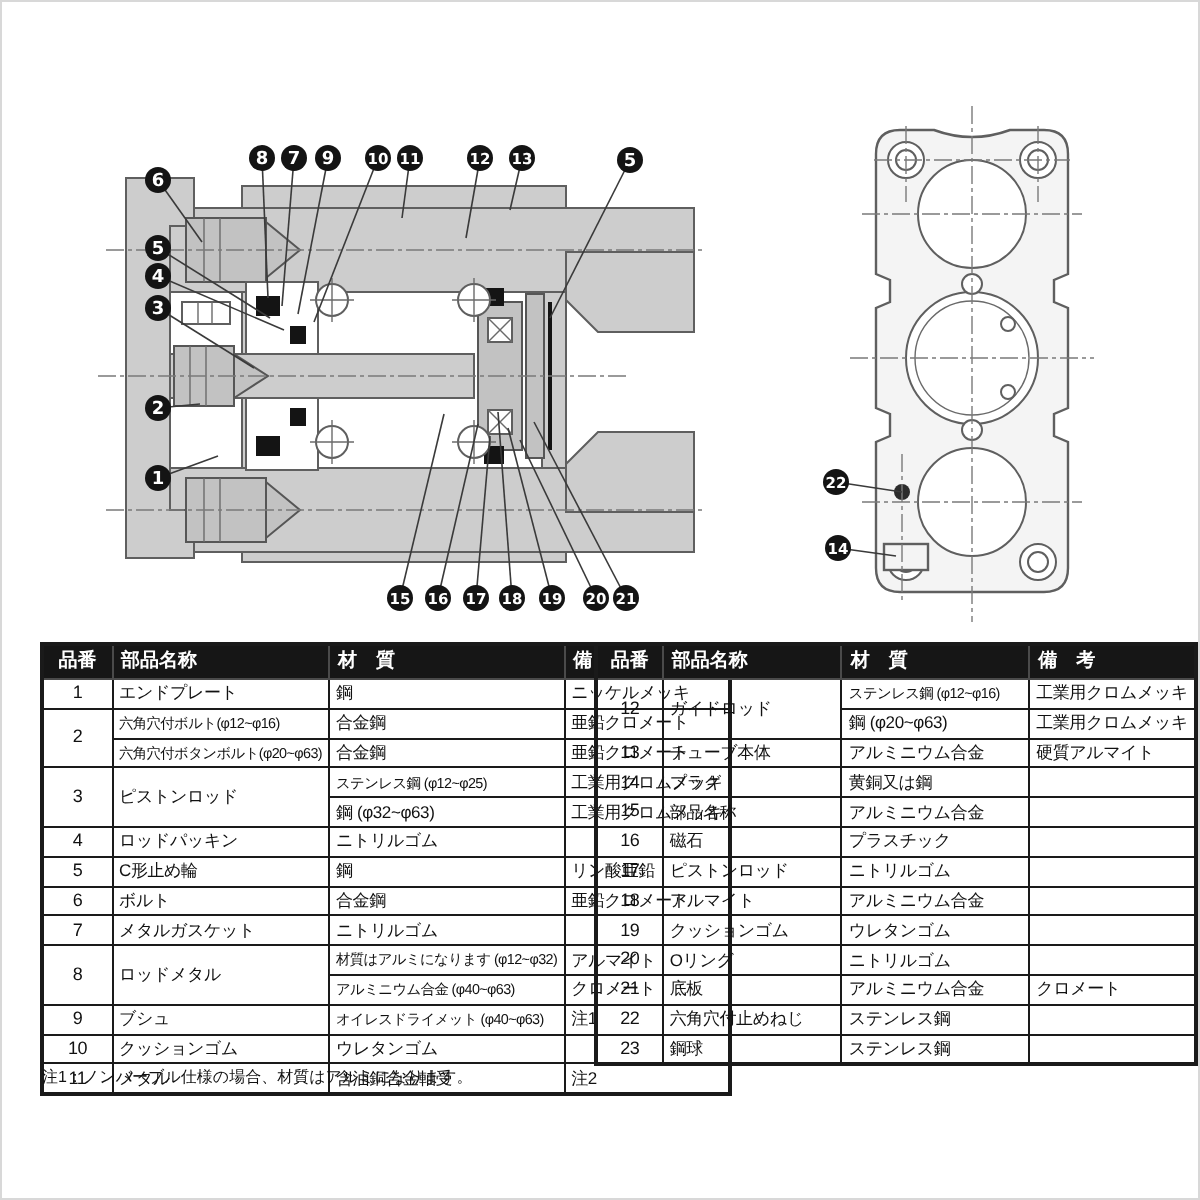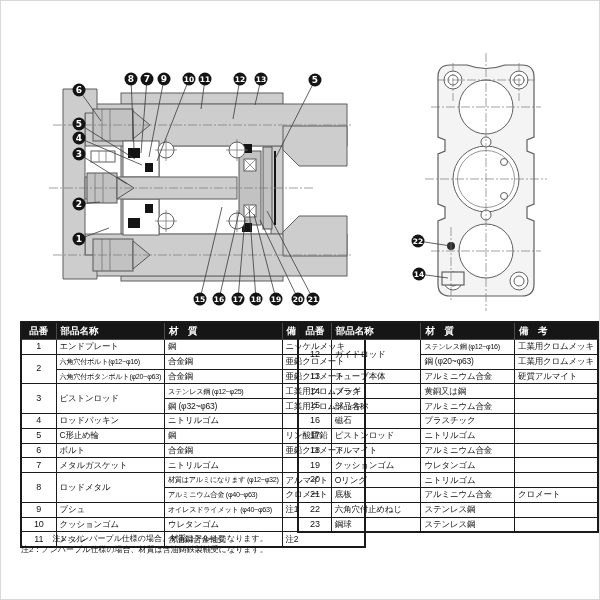--- a/index.html
+++ b/index.html
@@ -423,16 +423,15 @@
             <td class="">鋼球</td>
             <td class="">ステンレス鋼</td>
             <td class=""></td>
           </tr>
         </tbody>
     </table>
   </div>
 
   <div class="notes">
     <div>注1：ノンバーブル仕様の場合、材質はアルミになります。</div>
-    <div>注2：ノンバーブル仕様の場合、材質は含油鋳鉄製軸受になります。</div>
   </div>
 
 </div>
 
 </body></html>

